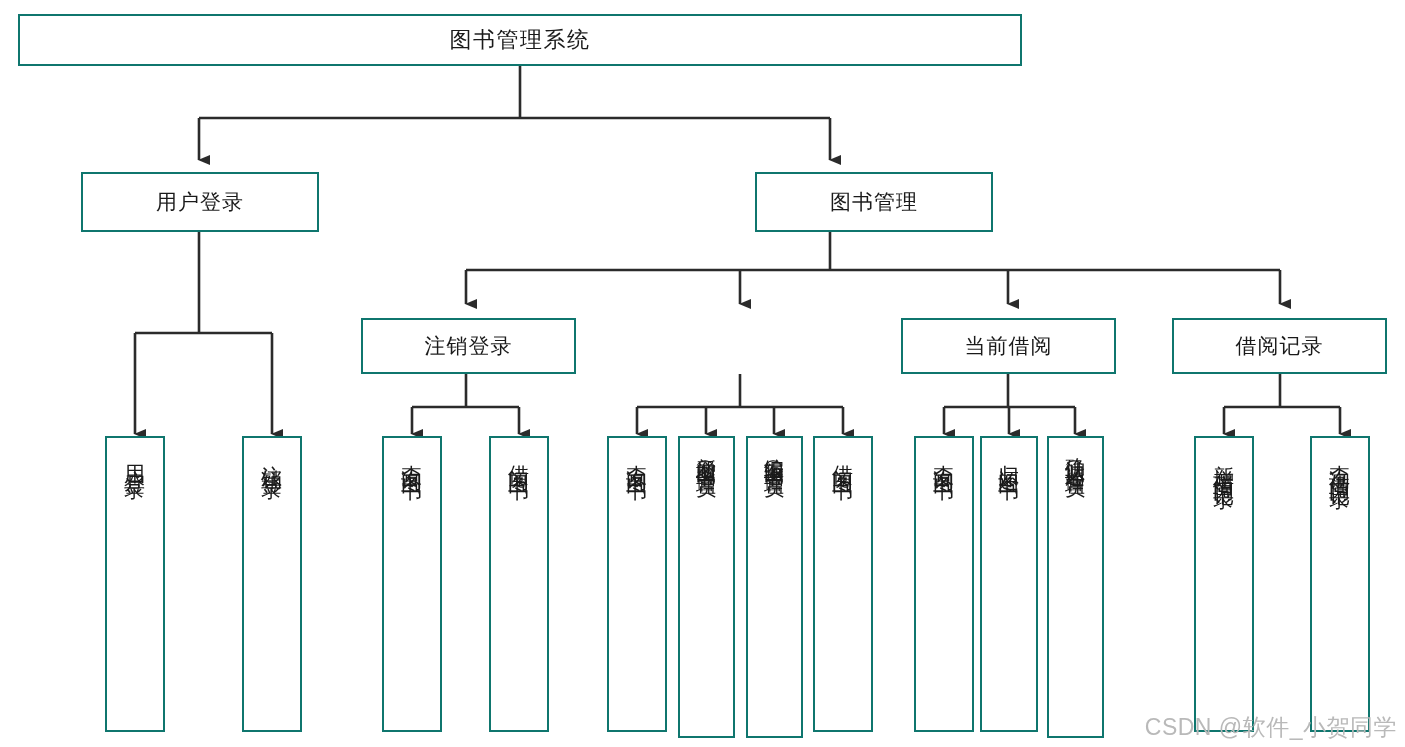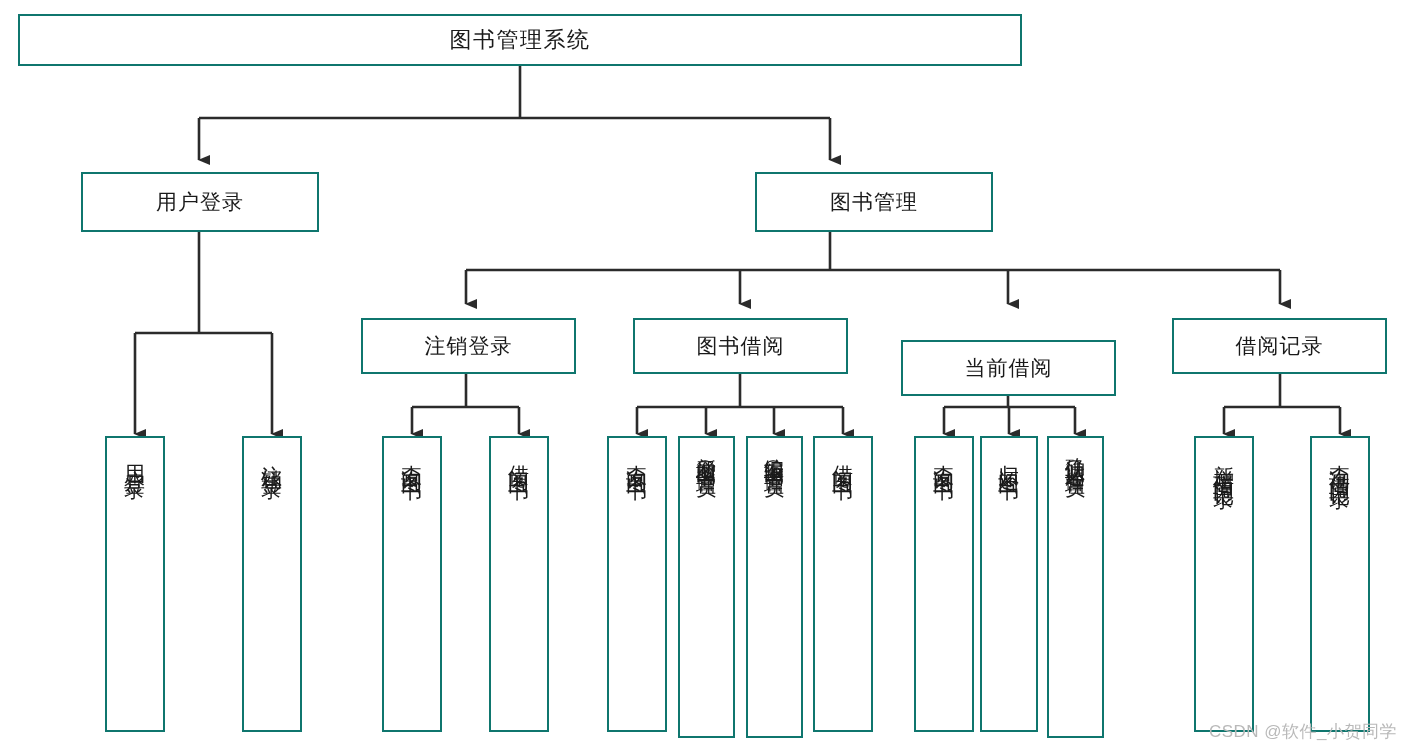--- a/index.html
+++ b/index.html
@@ -70,21 +70,21 @@
     padding-top: 4px;
   }
   .node.vert.tall .node-label {
     letter-spacing: 3px;
     font-size: 20px;
   }
   #watermark {
     position: absolute;
     right: 8px;
     bottom: 4px;
-    font-size: 17px;
+    font-size: 23px;
     color: #b9b9b9;
     letter-spacing: 0.5px;
     z-index: 5;
     white-space: nowrap;
   }
 </style>
 </head>
 <body>
 
 <div id="diagram-root">
@@ -146,24 +146,21 @@
   <div class="node horiz" style="left:81px; top:172px; width:238px; height:60px;">
     <span class="node-label">用户登录</span>
   </div>
   <div class="node horiz" style="left:711px; top:172px; width:238px; height:60px;margin-left:44px;">
     <span class="node-label">图书管理</span>
   </div>
 
   <div class="node horiz" style="left:361px; top:318px; width:215px; height:56px;">
     <span class="node-label">注销登录</span>
   </div>
-  <div class="node horiz" style="left:633px; top:318px; width:215px; height:56px;">
-    <span class="node-label">图书借阅</span>
-  </div>
-  <div class="node horiz" style="left:901px; top:318px; width:215px; height:56px;margin-top:22px;">
+  <div class="node horiz" style="left:901px; top:318px; width:215px; height:56px;">
     <span class="node-label">当前借阅</span>
   </div>
   <div class="node horiz" style="left:1172px; top:318px; width:215px; height:56px;justify-content:center;">
     <span class="node-label">借阅记录</span>
   </div>
 
   <div class="node vert" style="left:105px; top:436px; width:60px; height:296px;">
     <span class="node-label">用户登录</span>
   </div>
   <div class="node vert" style="left:242px; top:436px; width:60px; height:296px;">

